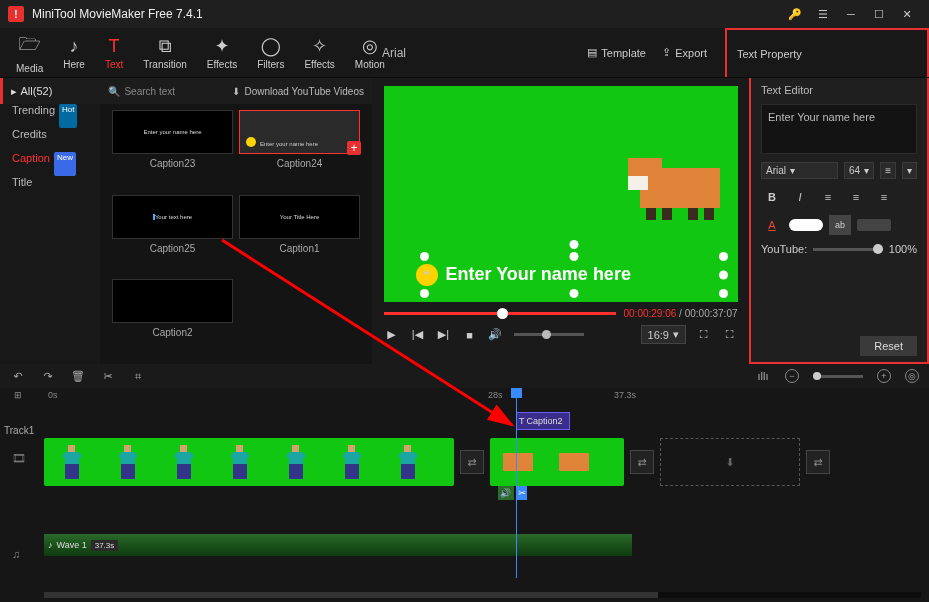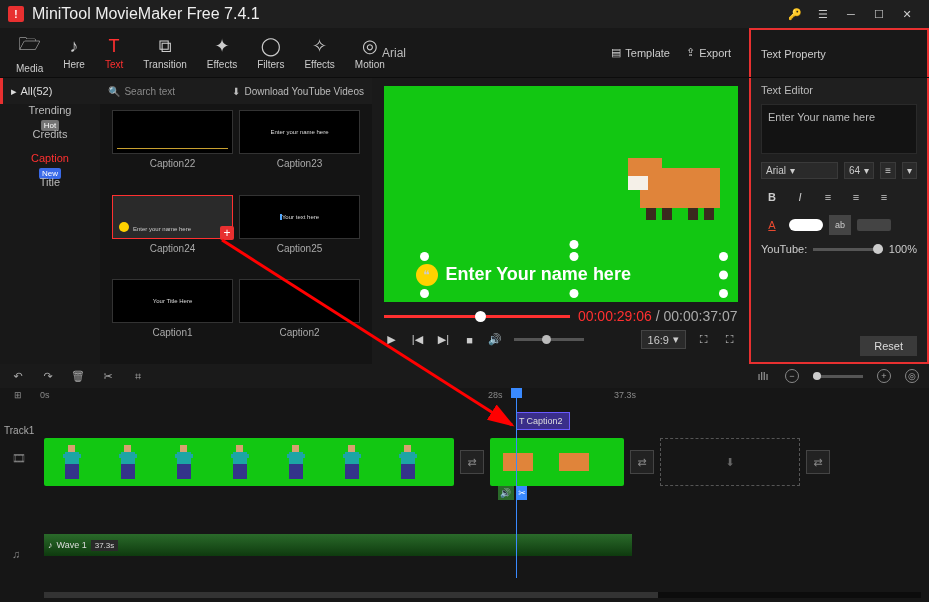--- a/index.html
+++ b/index.html
@@ -1,38 +1,38 @@
 <!DOCTYPE html>
 <html><head>
 <meta charset="utf-8">
 <style>
 * { margin:0; padding:0; box-sizing:border-box; font-family:Arial,sans-serif; user-select:none; }
 body { width:929px; height:602px; background:#1a1a1a; color:#cccccc; font-size:11px; overflow:hidden; position:relative; }
 .titlebar { height:28px; background:#1f1f1f; display:flex; align-items:center; padding:0 8px; }
 .titlebar .logo { width:16px; height:16px; background:#e83030; border-radius:2px; display:flex; align-items:center; justify-content:center; color:#fff; font-size:10px; font-weight:bold; }
-.titlebar .title { margin-left:8px; font-size:16px; color:#eee; }
+.titlebar .title { margin-left:8px; font-size:12px; color:#eee; }
 .titlebar .spacer { flex:1; }
 .titlebar .winbtn { width:28px; height:28px; display:flex; align-items:center; justify-content:center; color:#ccc; cursor:pointer; }
 .toolbar { height:50px; background:#181818; display:flex; border-bottom:1px solid #0c0c0c; }
 .toolbar-left { width:372px; display:flex; padding:2px 8px; gap:4px; }
 .tb-item { display:flex; flex-direction:column; align-items:center; justify-content:center; padding:4px 8px; cursor:pointer; color:#ccc; font-size:10px; gap:2px; }
 .tb-item.active { color:#ff3030; }
 .tb-item .icon { font-size:18px; }
 .toolbar-mid { flex:1; display:flex; align-items:center; padding:0 10px; color:#bbb; }
 .toolbar-mid .plhead { font-size:12px; }
 .toolbar-mid .spacer { flex:1; }
 .tbtn { display:flex; align-items:center; gap:4px; padding:4px 8px; cursor:pointer; color:#ccc; font-size:11px; }
-.toolbar-right { width:180px; border-left:2px solid #e83030; border-top:2px solid #e83030; border-right:2px solid #e83030; display:flex; align-items:center; padding:0 10px; color:#ccc; }
+.toolbar-right { width:204px; border-left:2px solid #e83030; border-top:2px solid #e83030; border-right:2px solid #e83030; display:flex; align-items:center; padding:0 10px; color:#ccc; }
 .mainrow { height:286px; display:flex; }
 .left-nav { width:100px; background:#181818; }
 .left-nav .allhead { height:26px; border-left:3px solid #e83030; display:flex; align-items:center; padding:0 8px; font-size:11px; color:#ddd; background:#1c1c1c; }
-.nav-item { height:24px; display:flex; align-items:center; padding:0 12px; cursor:pointer; font-size:11px; color:#bbb; gap:4px;flex-direction:column; }
+.nav-item { height:24px; display:flex; padding:0 12px; cursor:pointer; font-size:11px; color:#bbb; gap:4px; }
 .nav-item.active { color:#ff3030; }
 .badge { font-size:8px; border-radius:2px; padding:1px 3px; color:#fff; }
-.badge.hot { background:#737373; }
+.badge.hot { background:#0369a1; }
 .badge.new { background:#3a6ae8; }
 .library { width:272px; background:#141414; display:flex; flex-direction:column; }
 .lib-top { height:26px; display:flex; align-items:center; padding:0 8px; gap:8px; background:#1c1c1c; }
 .search { display:flex; align-items:center; gap:4px; color:#888; font-size:10px; }
 .ytdl { margin-left:auto; font-size:10px; color:#bbb; cursor:pointer; display:flex; gap:4px; align-items:center; }
 .grid { flex:1; overflow:hidden; display:grid; grid-template-columns:1fr 1fr; gap:6px; padding:6px 12px; }
 .thumb-wrap { display:flex; flex-direction:column; align-items:center; gap:4px; }
 .thumb { width:100%; height:44px; background:#000; border:1px solid #333; position:relative; display:flex; align-items:center; justify-content:center; font-size:6px; color:#ddd; }
 .thumb.sel { border:1px solid #ff3030; }
 .thumb .addbtn { position:absolute; right:-2px; bottom:-2px; width:14px; height:14px; background:#e83030; color:#fff; display:flex; align-items:center; justify-content:center; font-size:12px; border-radius:2px; }
@@ -44,21 +44,21 @@
 .fox .head { position:absolute; left:0; top:10px; width:34px; height:32px; background:#e0843a; }
 .fox .snout { position:absolute; left:0; top:28px; width:20px; height:14px; background:#f5f0e8; }
 .fox .leg { position:absolute; bottom:0; width:10px; height:12px; background:#3b2a1e; }
 .textbox { position:absolute; left:40px; bottom:8px; width:300px; height:38px; }
 .handle { position:absolute; width:9px; height:9px; background:#fff; border-radius:50%; }
 .yellow-icon { position:absolute; left:-8px; top:8px; width:22px; height:22px; background:#ffd200; border-radius:50%; display:flex; align-items:center; justify-content:center; font-size:12px; }
 .textbox .text { position:absolute; left:22px; top:8px; color:#fff; font-size:18px; font-weight:bold; white-space:nowrap; }
 .pbar-row { width:354px; display:flex; align-items:center; gap:8px; margin-top:6px; }
 .pbar { flex:1; height:3px; background:#ff3030; position:relative; }
 .pbar .knob { position:absolute; left:49%; top:-4px; width:11px; height:11px; background:#fff; border-radius:50%; }
-.tc { font-size:14px; }
+.tc { font-size:10px; }
 .tc .cur { color:#ff3030; }
 .tc .dur { color:#aaa; }
 .ctrl-row { width:354px; display:flex; align-items:center; gap:10px; margin-top:6px; color:#ccc; }
 .pbtn { width:16px; height:16px; display:flex; align-items:center; justify-content:center; cursor:pointer; }
 .vol-slider { width:70px; height:3px; background:#555; position:relative; }
 .vol-slider .kn { position:absolute; left:40%; top:-3px; width:9px; height:9px; background:#bbb; border-radius:50%; }
 .aspect { margin-left:auto; display:flex; align-items:center; background:#2a2a2a; padding:2px 6px; border:1px solid #444; gap:4px; }
 .right-panel { width:180px; background:#1f1f1f; border-left:2px solid #e83030; border-right:2px solid #e83030; border-bottom:2px solid #e83030; padding:6px 10px; display:flex; flex-direction:column; gap:8px; font-size:11px; }
 .ed-label { color:#bbb; font-size:11px; }
 .text-input { background:#131313; border:1px solid #2a2a2a; height:50px; padding:6px; color:#bbb; font-size:11px; }
@@ -199,26 +199,20 @@
           <span>Search text</span>
         </div>
       <div class="ytdl">
           <span>⬇</span>
           <span>Download YouTube Videos</span>
         </div>
     </div>
     <div class="grid">
       <div class="thumb-wrap">
           <div class="thumb">
-            <div style="position:absolute;bottom:4px;left:4px;right:4px;height:1px;background:#c8a030"></div>
-          </div>
-          <span class="thumb-lbl">Caption22</span>
-        </div>
-      <div class="thumb-wrap">
-          <div class="thumb">
             <span>Enter your name here</span>
           </div>
           <span class="thumb-lbl">Caption23</span>
         </div>
       <div class="thumb-wrap">
           <div class="thumb sel">
             <span style="position:absolute;left:6px;bottom:6px;width:10px;height:10px;background:#ffd200;border-radius:50%"></span>
             <span style="position:absolute;left:20px;bottom:6px;font-size:6px">Enter your name here</span>
             <div class="addbtn">+</div>
           </div>
@@ -353,21 +347,21 @@
   <div class="zoom">
       <div class="kn"></div>
     </div>
   <div class="circ-btn">+</div>
   <div class="circ-btn">◎</div>
 </div>
 
 <div class="timeline">
   <div class="ruler">
     <div style="position:absolute;left:14px;top:2px">⊞</div>
-    <span class="tick" style="left:40px">0s</span>
+    <span class="tick" style="left:48px">0s</span>
     <span class="tick" style="left:488px">28s</span>
     <span class="tick" style="left:614px">37.3s</span>
   </div>
 
   <div class="track-lbl" style="top:18px">Track1</div>
   <div class="text-track">
     <div class="caption-clip">
         <span>T</span>
         <span>Caption2</span>
       </div>

